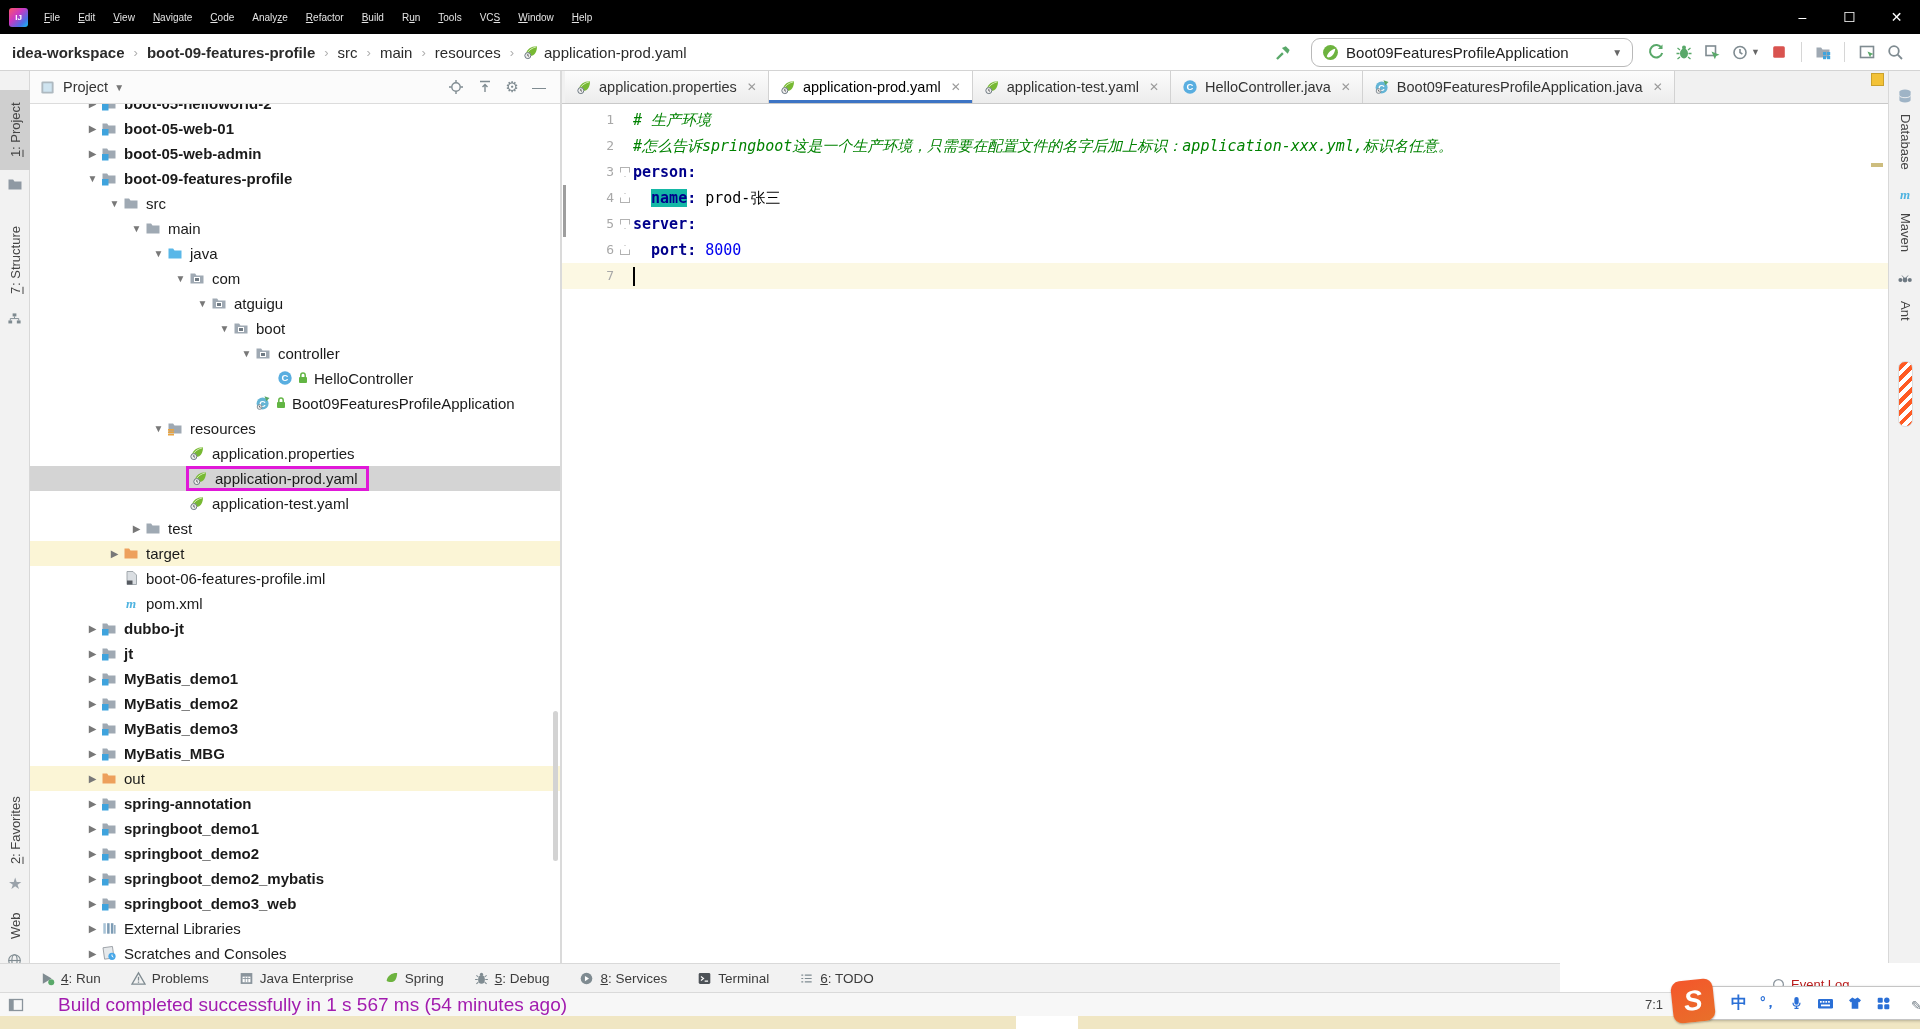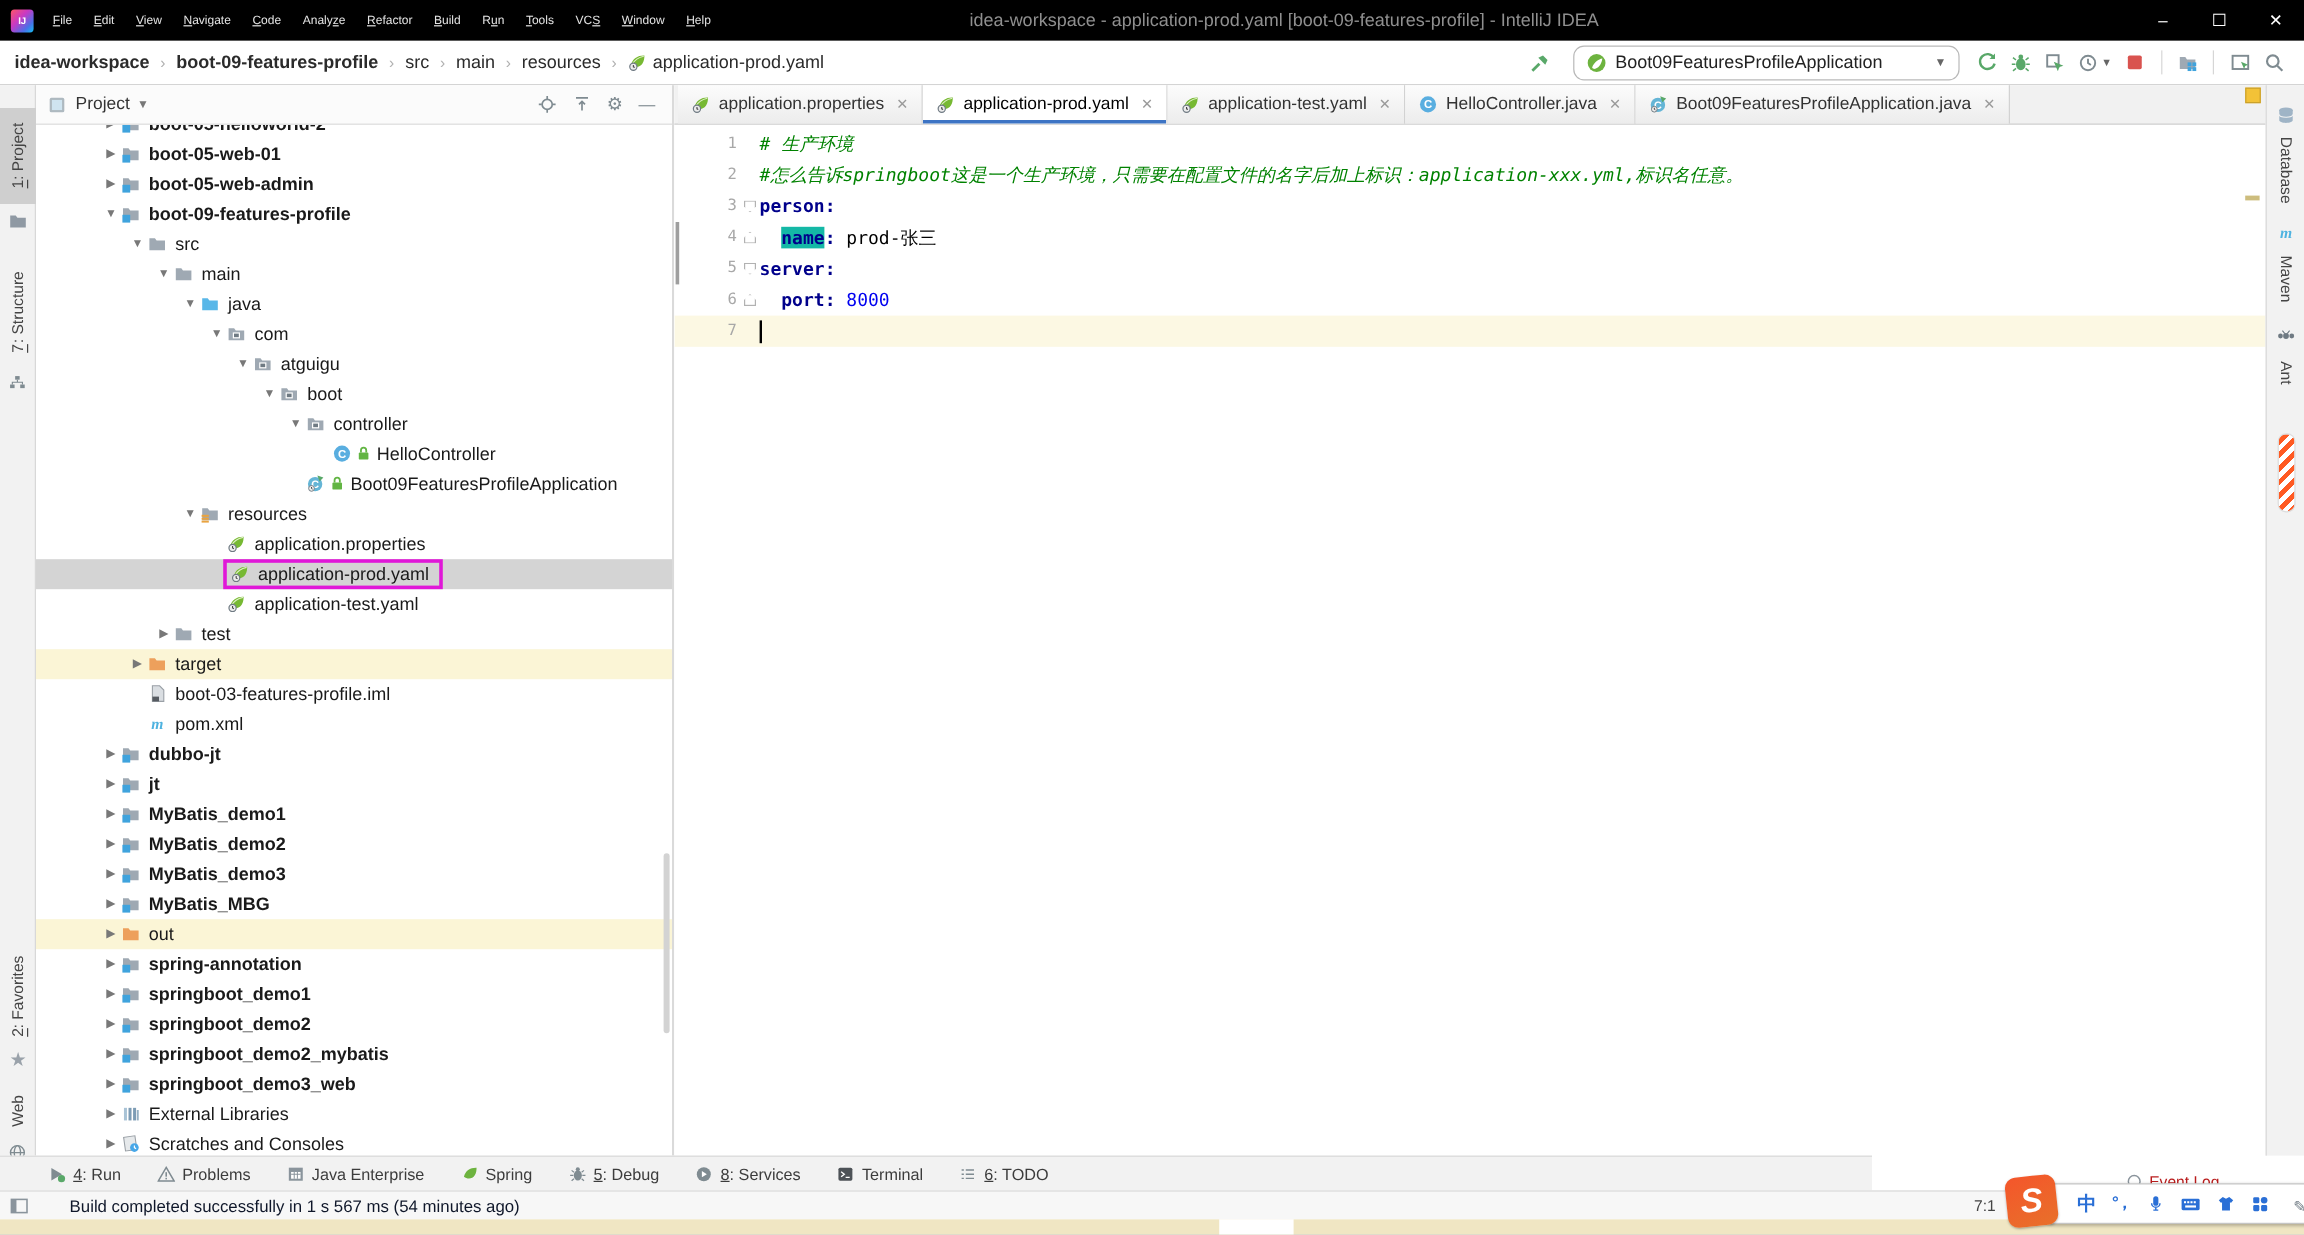--- a/index.html
+++ b/index.html
@@ -95,21 +95,21 @@
   #rightstripe{left:1888px;top:71px;width:32px;height:892px;background:#f2f2f2;border-left:1px solid #d8d8d8;box-sizing:border-box;}
   #stripe-badge{position:absolute;left:9px;top:290px;width:13px;height:64px;border-radius:7px;border:1px solid #ddd;
     background:repeating-linear-gradient(-45deg,#ff5a22 0 4px,#fff 4px 8px);}
 
   
   #bottombar{left:0;top:963px;width:1560px;height:29px;background:#f2f2f2;border-top:1px solid #d9d9d9;
     box-sizing:border-box;display:flex;align-items:center;padding-left:40px;gap:30px;}
   .btool{display:flex;align-items:center;gap:6px;font-size:13.5px;color:#3c3c3c;}
   #statusbar{left:0;top:992px;width:1920px;height:24px;background:#f7f7f7;border-top:1px solid #dadada;
     box-sizing:border-box;display:flex;align-items:center;z-index:10;}
-  #status-msg{margin-left:34px;font-size:14px;color:#0f172a;}
+  #status-msg{margin-left:34px;font-size:19px;color:#a21caf;}
   #status-pos{position:absolute;left:1645px;font-size:13px;color:#444;}
   #eventlog{position:absolute;left:1772px;top:-16px;display:flex;align-items:center;gap:6px;font-size:13px;color:#b91c1c;z-index:40;}
   #bstrip{left:0;top:1016px;width:1920px;height:13px;background:#f0e6c3;}
   #bstrip-notch{position:absolute;left:1016px;top:0;width:62px;height:13px;background:#fff;}
 
   
   #ime{left:1672px;top:984px;width:244px;height:44px;z-index:60;}
   #ime-panel{position:absolute;left:34px;top:2px;width:202px;height:32px;background:#fff;border:1px solid #c5c5c5;
     border-radius:5px;box-shadow:0 1px 3px rgba(0,0,0,.25);display:flex;align-items:center;padding-left:24px;gap:13px;}
   #ime-logo{position:absolute;left:0;top:-4px;width:42px;height:42px;border-radius:9px;transform:rotate(-6deg);
@@ -133,21 +133,20 @@
         <span class="menu-item"><u>C</u>ode</span>
         <span class="menu-item">Analy<u>z</u>e</span>
         <span class="menu-item"><u>R</u>efactor</span>
         <span class="menu-item"><u>B</u>uild</span>
         <span class="menu-item">R<u>u</u>n</span>
         <span class="menu-item"><u>T</u>ools</span>
         <span class="menu-item">VC<u>S</u></span>
         <span class="menu-item"><u>W</u>indow</span>
         <span class="menu-item"><u>H</u>elp</span>
       </div>
-    <div id="win-title">idea-workspace - application-prod.yaml [boot-09-features-profile] - IntelliJ IDEA</div>
     <div id="winctl">
       <span class="wbtn">–</span>
       <span class="wbtn">☐</span>
       <span class="wbtn">✕</span>
     </div>
   </div>
 
   <div class="abs" id="navbar">
     <div id="crumbs">
         <span class="crumb bold">
@@ -532,21 +531,21 @@
           <span class="lbl">target</span>
         </div>
         <div class="trow" style="top:461.5px;padding-left:76px;">
       <span class="arr"></span>
           <span class="tic" style="display:flex;align-items:center;">
             <svg width="16" height="16" viewBox="0 0 16 16">
               <path d="M4 1.5h6l3.5 3.5v9.5H4z" fill="#dadee2" stroke="#9aa0a6" stroke-width=".9"></path>
               <rect x="4" y="10.5" width="5.5" height="4" fill="#565b61"></rect>
             </svg>
           </span>
-          <span class="lbl">boot-03-features-profile.iml</span>
+          <span class="lbl">boot-06-features-profile.iml</span>
         </div>
         <div class="trow" style="top:486.5px;padding-left:76px;">
       <span class="arr"></span>
           <span class="tic" style="display:flex;align-items:center;">
             <svg width="16" height="16" viewBox="0 0 16 16">
               <text x="8" y="12.5" font-size="13" font-weight="bold" font-style="italic" fill="#4fb3e0" text-anchor="middle" font-family="serif">m</text>
             </svg>
           </span>
           <span class="lbl">pom.xml</span>
         </div>

